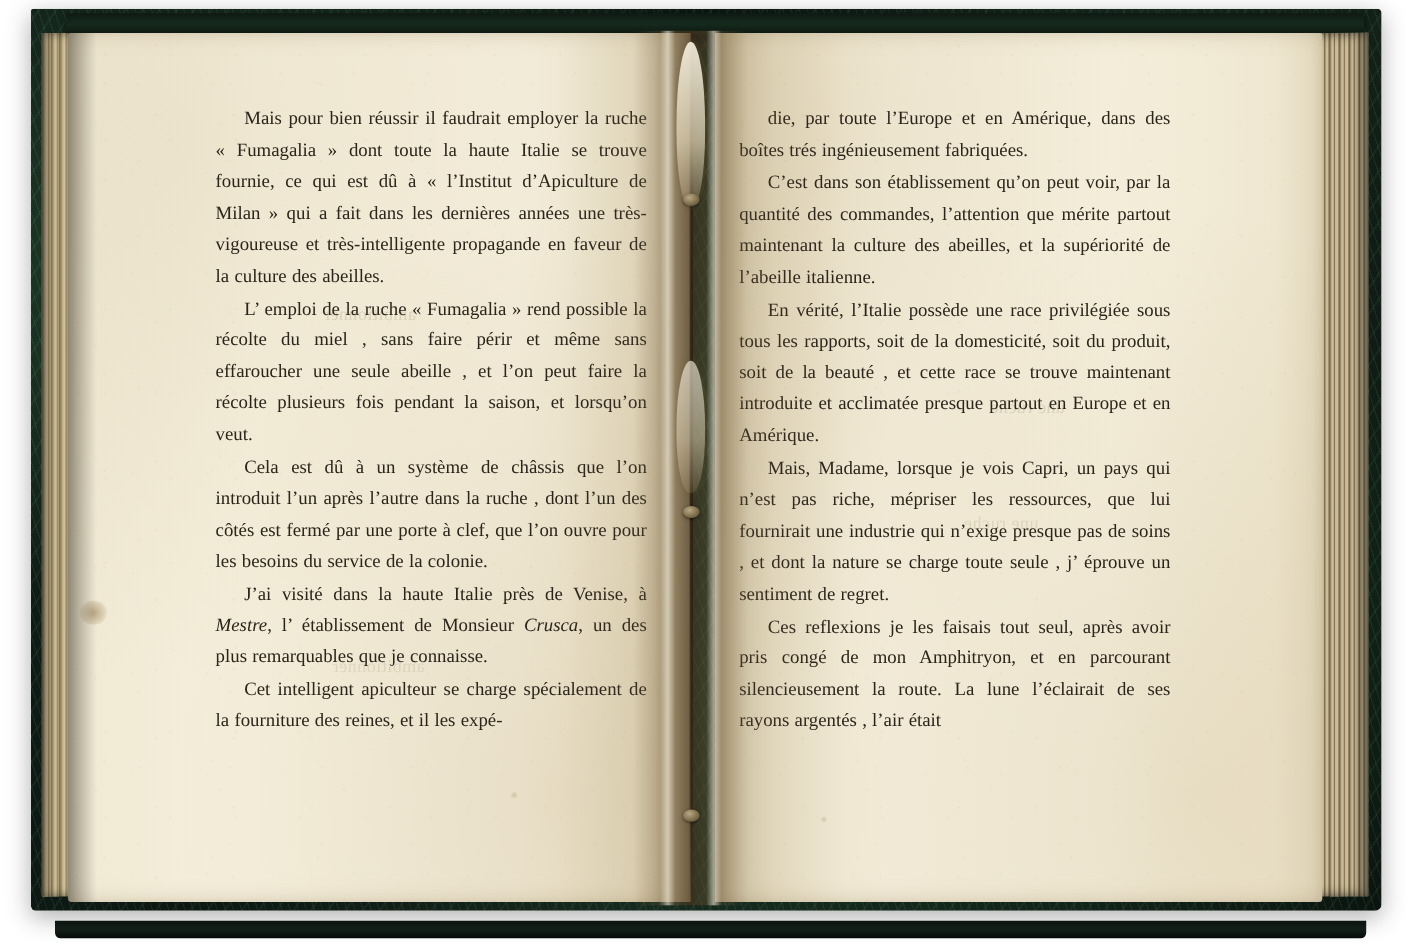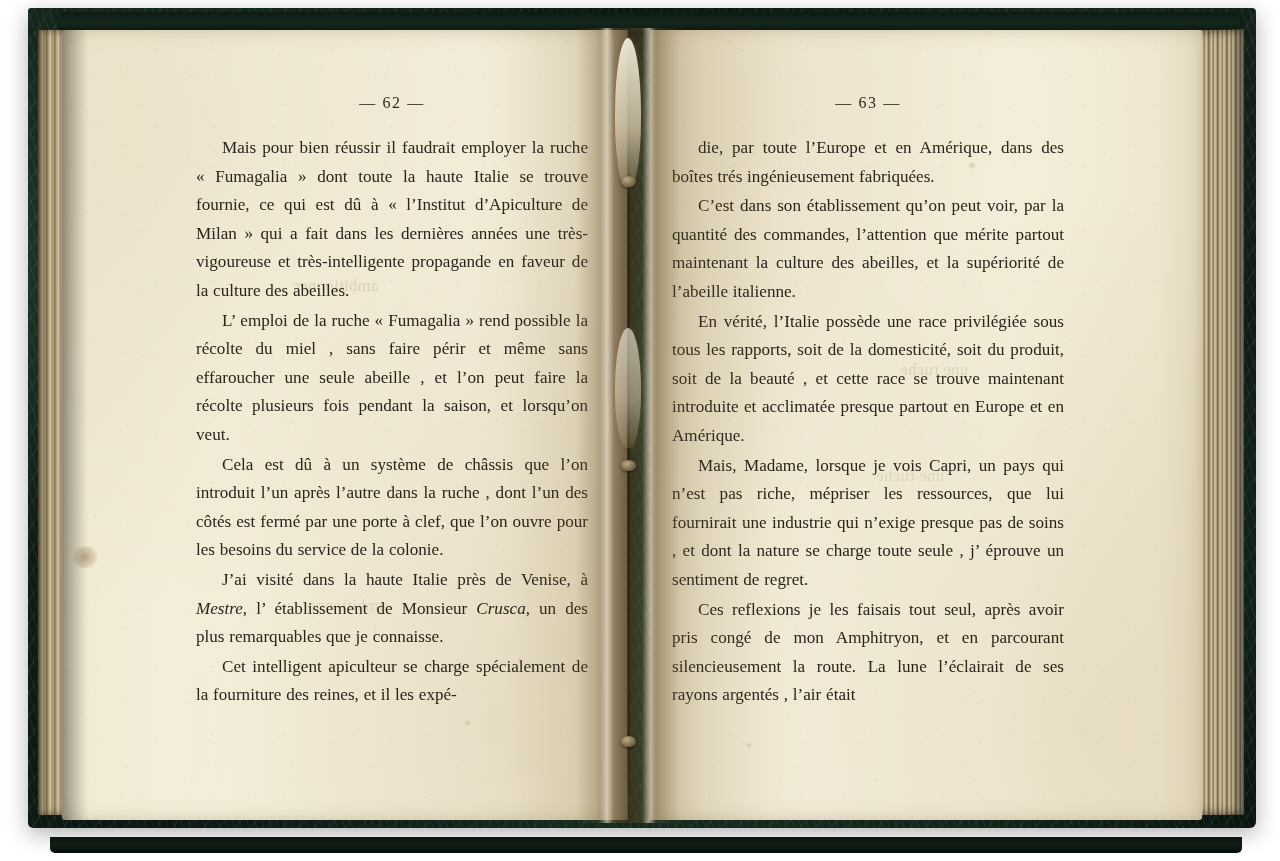--- a/index.html
+++ b/index.html
@@ -322,21 +322,20 @@
     <div class="paper-tone"></div>
     <div class="paper-grain"></div>
 
     <div class="foxing-spot" style="left:10px; top:516px; width:26px; height:22px;"></div>
     <div class="foxing-spot" style="left:402px; top:690px; width:7px; height:6px; opacity:.5;"></div>
 
     <span class="show-through" style="left:232px; top:246px;">ambitionner</span>
     <span class="show-through" style="left:240px; top:566px; opacity:.8;">ambitionner</span>
 
     <div class="text-block verso">
-      <div class="folio">— 62 —</div>
 
       <p class="para">Mais pour bien réussir il faudrait employer la ruche « Fumagalia » dont toute la haute Italie se trouve fournie, ce qui est dû à « l’Institut d’Apiculture de Milan » qui a fait dans les dernières années une très-vigoureuse et très-intelligente propagande en faveur de la culture des abeilles.</p>
       <p class="para">L’ emploi de la ruche « Fumagalia » rend possible la récolte du miel , sans faire périr et même sans effaroucher une seule abeille , et l’on peut faire la récolte plusieurs fois pendant la saison, et lorsqu’on veut.</p>
       <p class="para">Cela est dû à un système de châssis que l’on introduit l’un après l’autre dans la ruche , dont l’un des côtés est fermé par une porte à clef, que l’on ouvre pour les besoins du service de la colonie.</p>
       <p class="para">J’ai visité dans la haute Italie près de Venise, à <i>Mestre</i>, l’ établissement de Monsieur <i>Crusca</i>, un des plus remarquables que je connaisse.</p>
       <p class="para last">Cet intelligent apiculteur se charge spécialement de la fourniture des reines, et il les expé-</p>
     </div>
 
     <div class="curve-shade verso"></div>
   </div>
@@ -345,21 +344,20 @@
     <div class="paper-tone"></div>
     <div class="paper-grain"></div>
 
     <div class="foxing-spot" style="left:318px; top:132px; width:8px; height:7px; opacity:.45;"></div>
     <div class="foxing-spot" style="left:96px; top:712px; width:6px; height:6px; opacity:.45;"></div>
 
     <span class="show-through" style="left:250px; top:330px;">une ruche</span>
     <span class="show-through" style="left:226px; top:436px; opacity:.85;">une ruche</span>
 
     <div class="text-block recto">
-      <div class="folio">— 63 —</div>
 
       <p class="para">die, par toute l’Europe et en Amérique, dans des boîtes trés ingénieusement fabriquées.</p>
       <p class="para">C’est dans son établissement qu’on peut voir, par la quantité des commandes, l’attention que mérite partout maintenant la culture des abeilles, et la supériorité de l’abeille italienne.</p>
       <p class="para">En vérité, l’Italie possède une race privilégiée sous tous les rapports, soit de la domesticité, soit du produit, soit de la beauté , et cette race se trouve maintenant introduite et acclimatée presque partout en Europe et en Amérique.</p>
       <p class="para">Mais, Madame, lorsque je vois Capri, un pays qui n’est pas riche, mépriser les ressources, que lui fournirait une industrie qui n’exige presque pas de soins , et dont la nature se charge toute seule , j’ éprouve un sentiment de regret.</p>
       <p class="para last">Ces reflexions je les faisais tout seul, après avoir pris congé de mon Amphitryon, et en parcourant silencieusement la route. La lune l’éclairait de ses rayons argentés , l’air était</p>
     </div>
 
     <div class="curve-shade recto"></div>
   </div>

